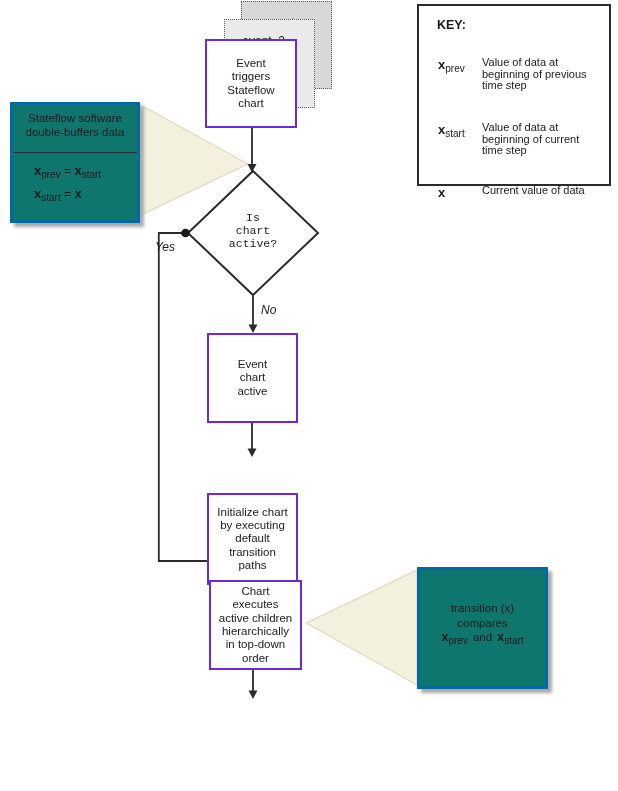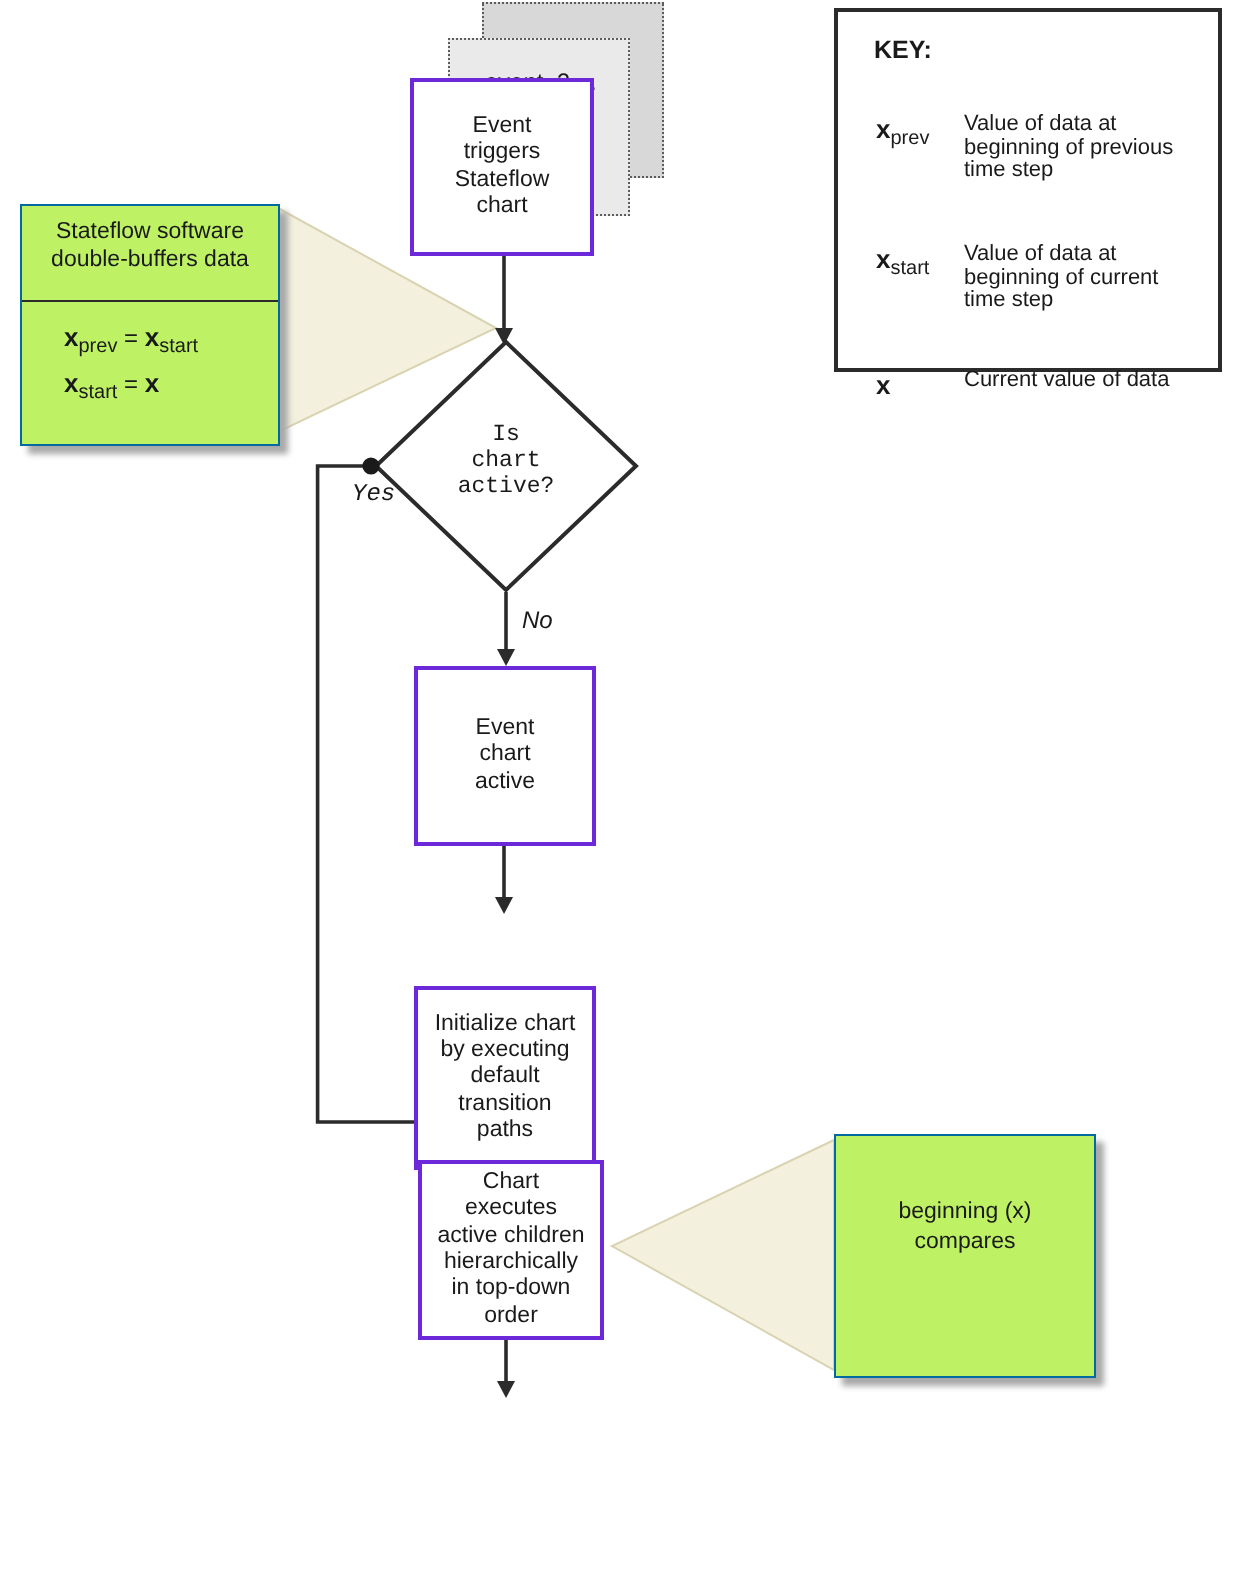--- a/index.html
+++ b/index.html
@@ -26,21 +26,21 @@
   .floatlbl{z-index:3;font-size:11.5px;line-height:1.15;text-align:center;white-space:pre-line;font-family:Liberation Mono, monospace;}
   .branch{z-index:3;font-style:italic;font-size:12px;}
   
   .keybox{background:#fff;border:2px solid #2b2b2b;z-index:2;}
   .keytitle{position:absolute;left:18px;top:12px;font-weight:bold;font-size:12.5px;}
   .keyterm{position:absolute;left:19px;font-weight:bold;font-size:13px;white-space:nowrap;}
   .keydef{position:absolute;left:63px;font-size:11px;line-height:11.5px;white-space:pre-line;width:126px;}
   .sub{font-size:10px;font-weight:normal;vertical-align:-3px;}
   
   .callout{
-    background:#bef264;border:1px solid #0369a1;z-index:2;
+    background:#0f766e;border:3px solid #0369a1;z-index:2;
     box-shadow:4px 4px 3px #a9a9a9;
   }
   .co-title{position:absolute;left:0;top:7px;width:100%;text-align:center;font-size:11.5px;line-height:13.5px;white-space:pre-line;}
   .co-divider{position:absolute;left:0;top:47px;width:100%;border-top:1px solid #2b2b2b;}
   .formula{position:absolute;left:21px;font-size:12px;white-space:nowrap;}
   .xb{font-weight:bold;font-size:13px;}
   .co-right-content{position:absolute;left:0;top:31px;width:100%;text-align:center;font-size:11.5px;line-height:14.5px;}
   .mid{margin:0 5px;}
 </style>
 </head>
@@ -83,21 +83,21 @@
   </div>
 
   <div class="abs fbox" style="left:205px;top:39px;width:92px;height:89px;">Event
 triggers
 Stateflow
 chart</div>
 
   <div class="abs floatlbl" style="left:203px;top:211px;width:100px;">Is
 chart
 active?</div>
-  <div class="abs branch" style="left:176px;top:240px;font-family:Liberation Mono, monospace;">Yes</div>
+  <div class="abs branch" style="left:155px;top:240px;">Yes</div>
   <div class="abs branch" style="left:261px;top:303px;">No</div>
 
   <div class="abs fbox" style="left:207px;top:333px;width:91px;height:90px;">Event
 chart
 active</div>
 
   <div class="abs fbox" style="left:207px;top:457px;width:91px;height:92px;margin-top:36px;">Initialize chart
 by executing
 default
 transition
@@ -137,18 +137,19 @@
         <span>=</span>
         <span class="xb">x</span><span class="sub">start</span></div>
 
     <div class="formula" style="top:81px;"><span class="xb">x</span><span class="sub">start</span>
         <span>=</span>
         <span class="xb">x</span><span class="sub"></span></div>
   </div>
 
   <div class="abs callout" style="left:417px;top:567px;width:131px;height:122px;">
     <div class="co-right-content">
-      <div>beginning (x)</div>
+      <div>transition (x)</div>
       <div>compares</div>
+      <div><span class="xb">x</span><span class="sub">prev</span><span class="mid">and</span><span class="xb">x</span><span class="sub">start</span></div>
     </div>
   </div>
 
 </div>
 
 </body></html>

